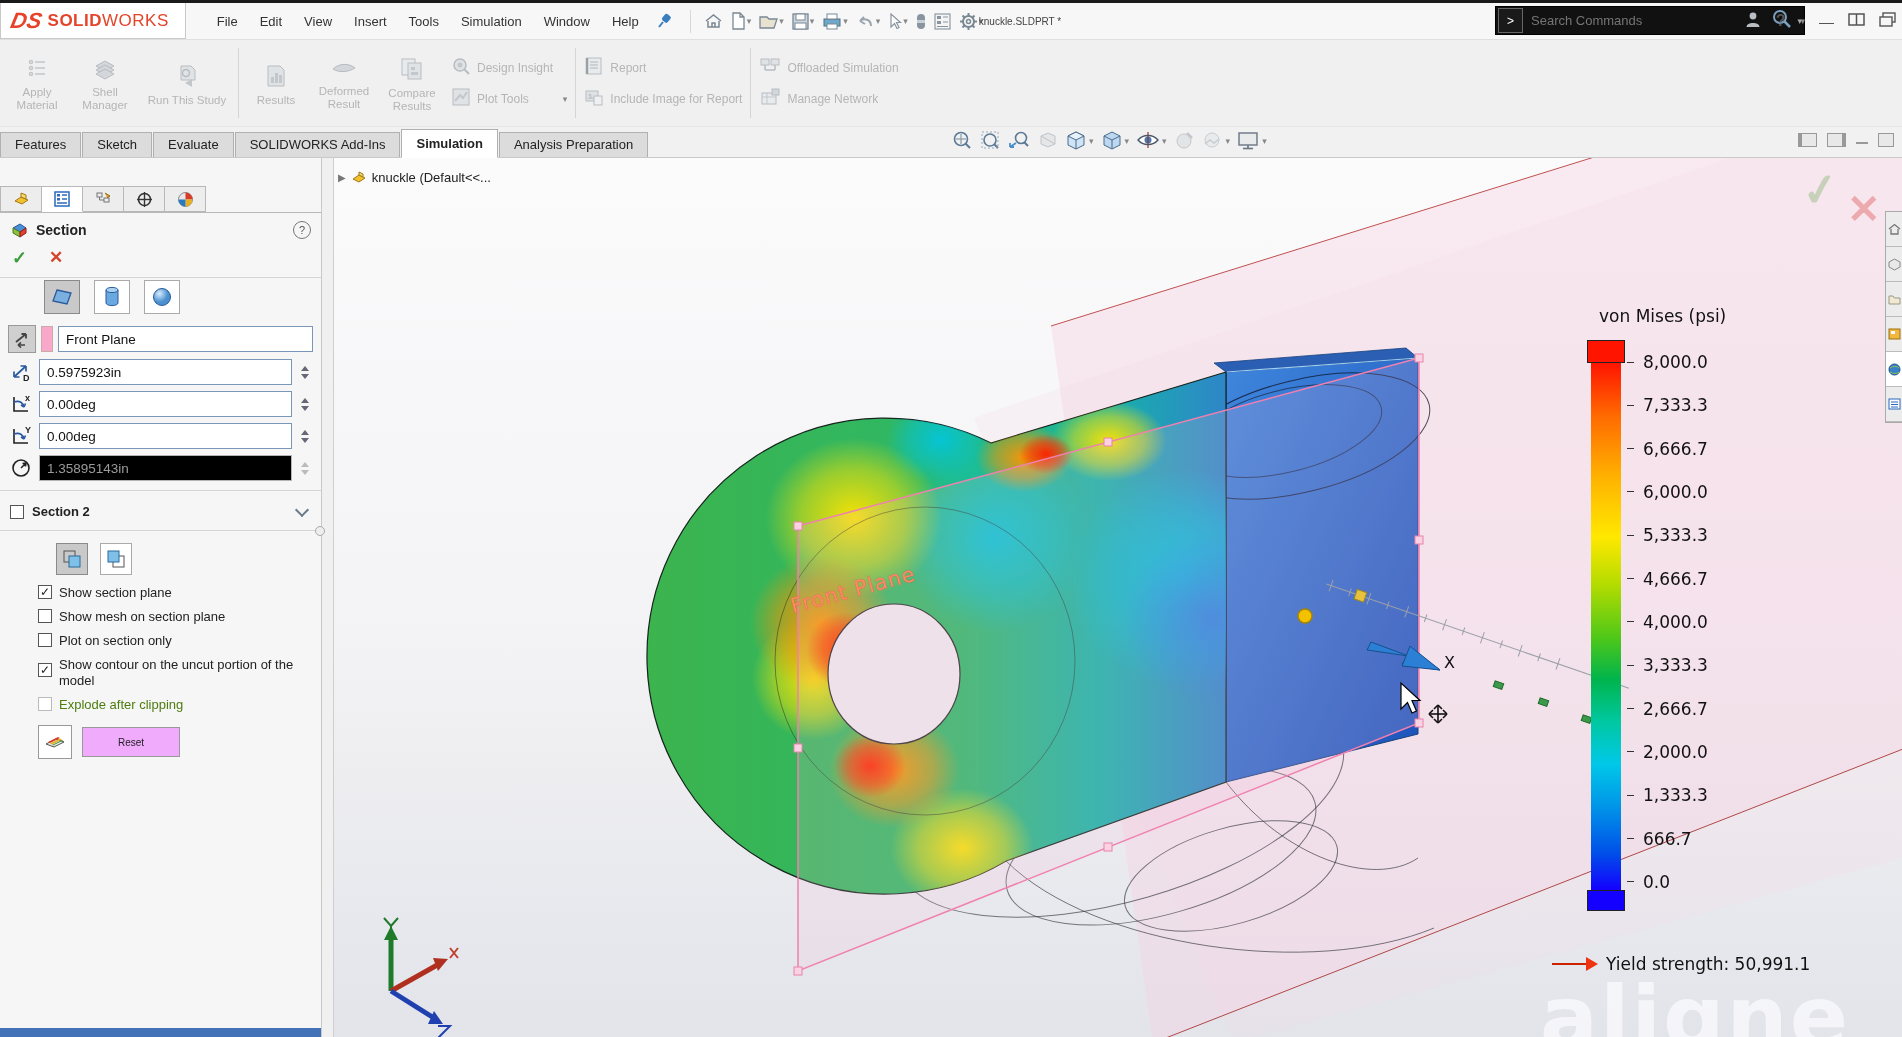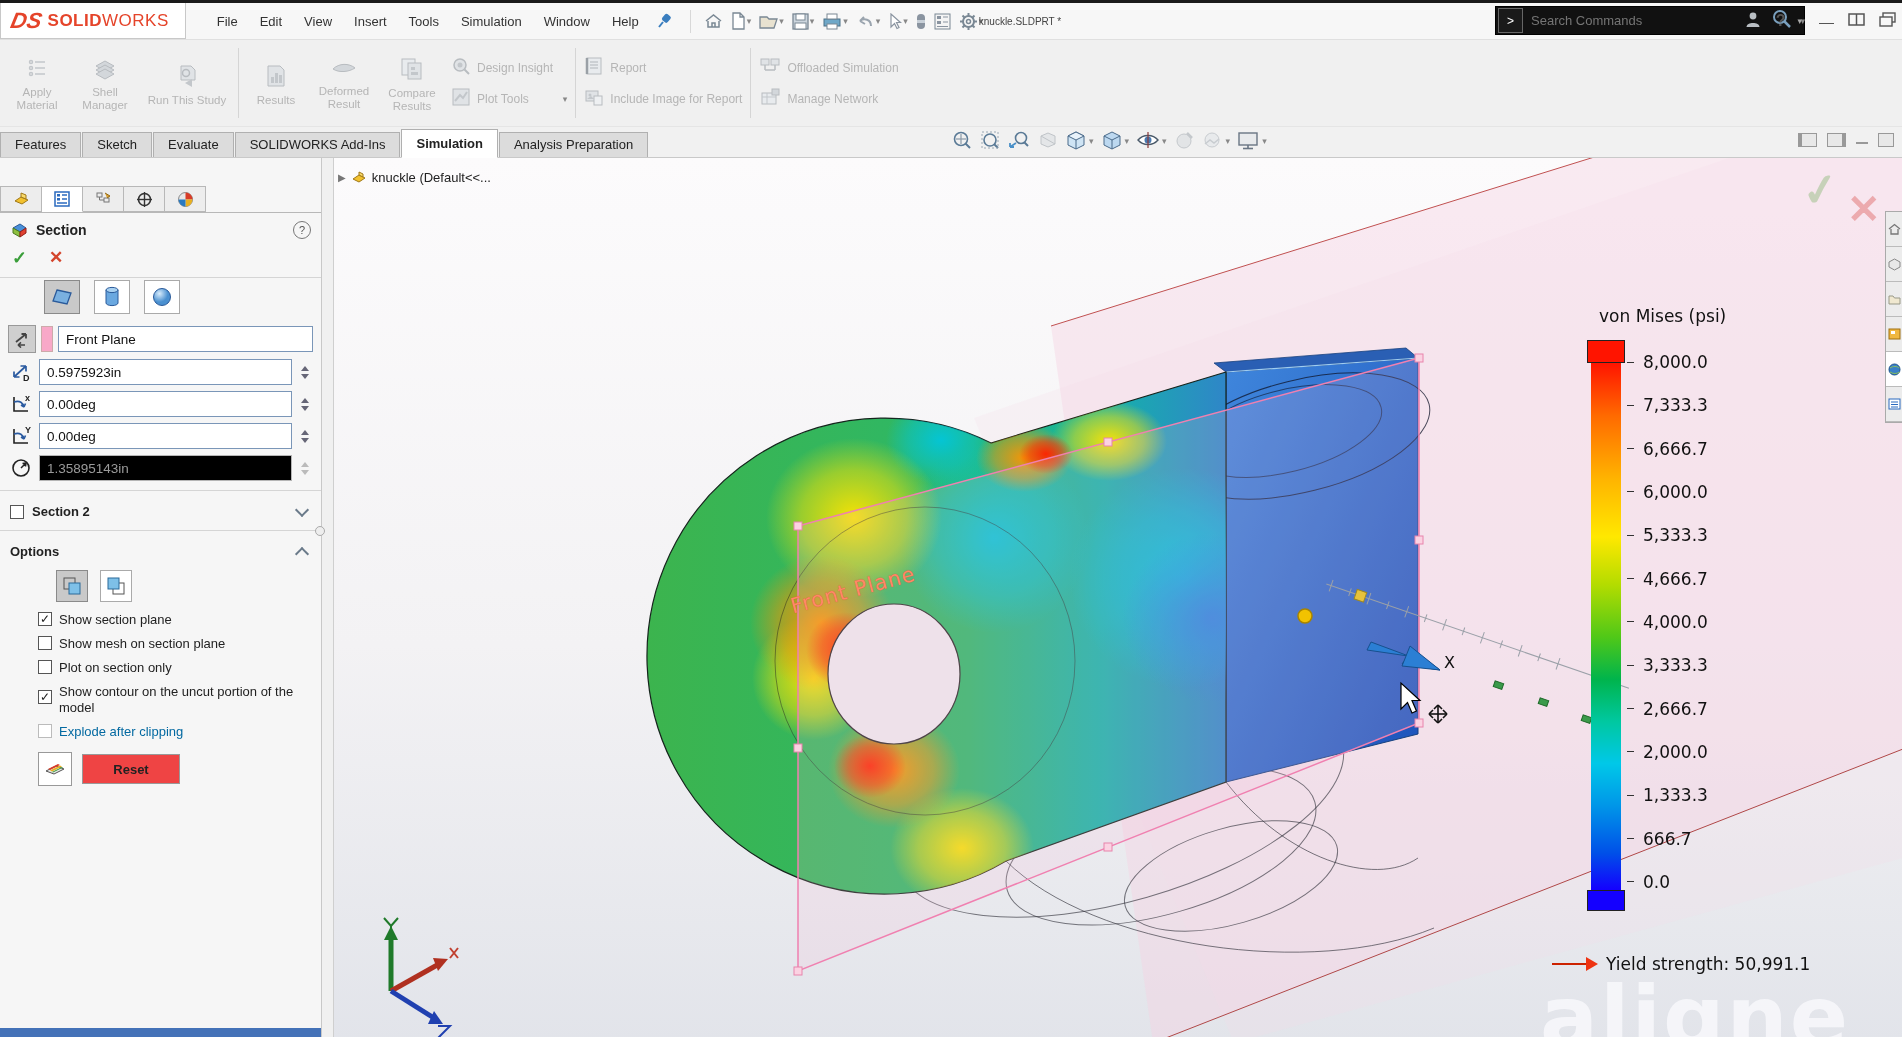--- a/index.html
+++ b/index.html
@@ -69,26 +69,26 @@
   .finput:disabled{background:#000000;color:#9a9a9a;border-color:#b5b5b5;}
   .spin{display:flex;flex-direction:column;justify-content:center;gap:3px;width:16px;align-items:center;}
   .sp-up{width:0;height:0;border-left:4px solid transparent;border-right:4px solid transparent;border-bottom:5px solid #667;}
   .sp-dn{width:0;height:0;border-left:4px solid transparent;border-right:4px solid transparent;border-top:5px solid #667;}
   .spin.dis .sp-up{border-bottom-color:#bbb;}.spin.dis .sp-dn{border-top-color:#bbb;}
   .divider{height:1px;background:#d5d5d5;margin:6px 0;position:relative;}
   .divider .knob{position:absolute;right:-4px;top:-4px;width:8px;height:8px;border:1px solid #aaa;border-radius:50%;background:#eee;}
   .cb{width:14px;height:14px;border:1px solid #555;background:#fff;display:inline-flex;align-items:center;justify-content:center;font-size:12px;color:#222;flex-shrink:0;box-sizing:border-box;}
   .cb.dis{border-color:#bbb;}
   .cbrow{display:flex;align-items:flex-start;gap:7px;padding:4px 10px 4px 38px;line-height:16px;}
-  .cbrow.dis{color:#0369a1;}
+  .cbrow.dis{color:#4d7c0f;}
   .opt-btns{display:flex;gap:12px;padding:6px 0 6px 56px;}
   .obtn{width:30px;height:30px;border:1px solid #aaa;background:#fff;display:flex;align-items:center;justify-content:center;}
   .obtn.pressed{background:#c9c9c9;border-color:#8a8a8a;}
   .reset-row{display:flex;gap:10px;padding:8px 0 8px 38px;align-items:center;}
-  .reset-btn{width:96px;height:28px;border:1px solid #999;background:#ef4444;font-size:13px;display:flex;align-items:center;justify-content:center;font-weight:bold;}
+  .reset-btn{width:96px;height:28px;border:1px solid #999;background:#f0abfc;font-size:10px;display:flex;align-items:center;justify-content:center;}
   .clipbtn{width:32px;height:32px;border:1px solid #999;background:#fff;display:flex;align-items:center;justify-content:center;}
   .blue-bar{position:absolute;bottom:0;left:0;width:100%;height:15px;background:#4472b8;}
   
   .viewport{position:relative;flex:1;background:linear-gradient(180deg,#fcfbfc 0%,#f3f2f4 55%,#e2e4ea 100%);overflow:hidden;}
   .scene{position:absolute;left:0;top:0;}
   .breadcrumb{position:absolute;left:4px;top:12px;display:flex;align-items:center;gap:5px;font-size:13px;color:#222;}
   .bc-arrow{color:#777;font-size:10px;}
   .annotation{position:absolute;left:801px;top:12px;font-family:"DejaVu Sans",sans-serif;font-size:16px;color:#111;line-height:21px;white-space:nowrap;}
   .legend{position:absolute;left:1253px;top:148px;width:300px;font-family:"DejaVu Sans",sans-serif;}
   .legend-title{font-size:17px;color:#111;margin-left:12px;margin-bottom:14px;}
@@ -622,24 +622,20 @@
       <div class="divider"></div>
       <div class="sec-head" style="font-weight:bold;">
         <span class="cb" style="margin-right:8px;"></span>
         <span>Section 2</span>
         <span class="chev down"></span>
       </div>
       <div class="divider">
           <span class="knob"></span>
         </div>
 
-      <div class="sec-head">
-        <span>Options</span>
-        <span class="chev up"></span>
-      </div>
       <div class="opt-btns">
         <span class="obtn pressed">
             <svg width="20" height="20">
               <rect x="2" y="2" width="11" height="11" fill="none" stroke="#555"></rect>
               <rect x="7" y="7" width="11" height="11" fill="#7ec0e8" stroke="#2a6a9a"></rect>
             </svg>
           </span>
         <span class="obtn">
             <svg width="20" height="20">
               <rect x="7" y="7" width="11" height="11" fill="none" stroke="#555"></rect>

